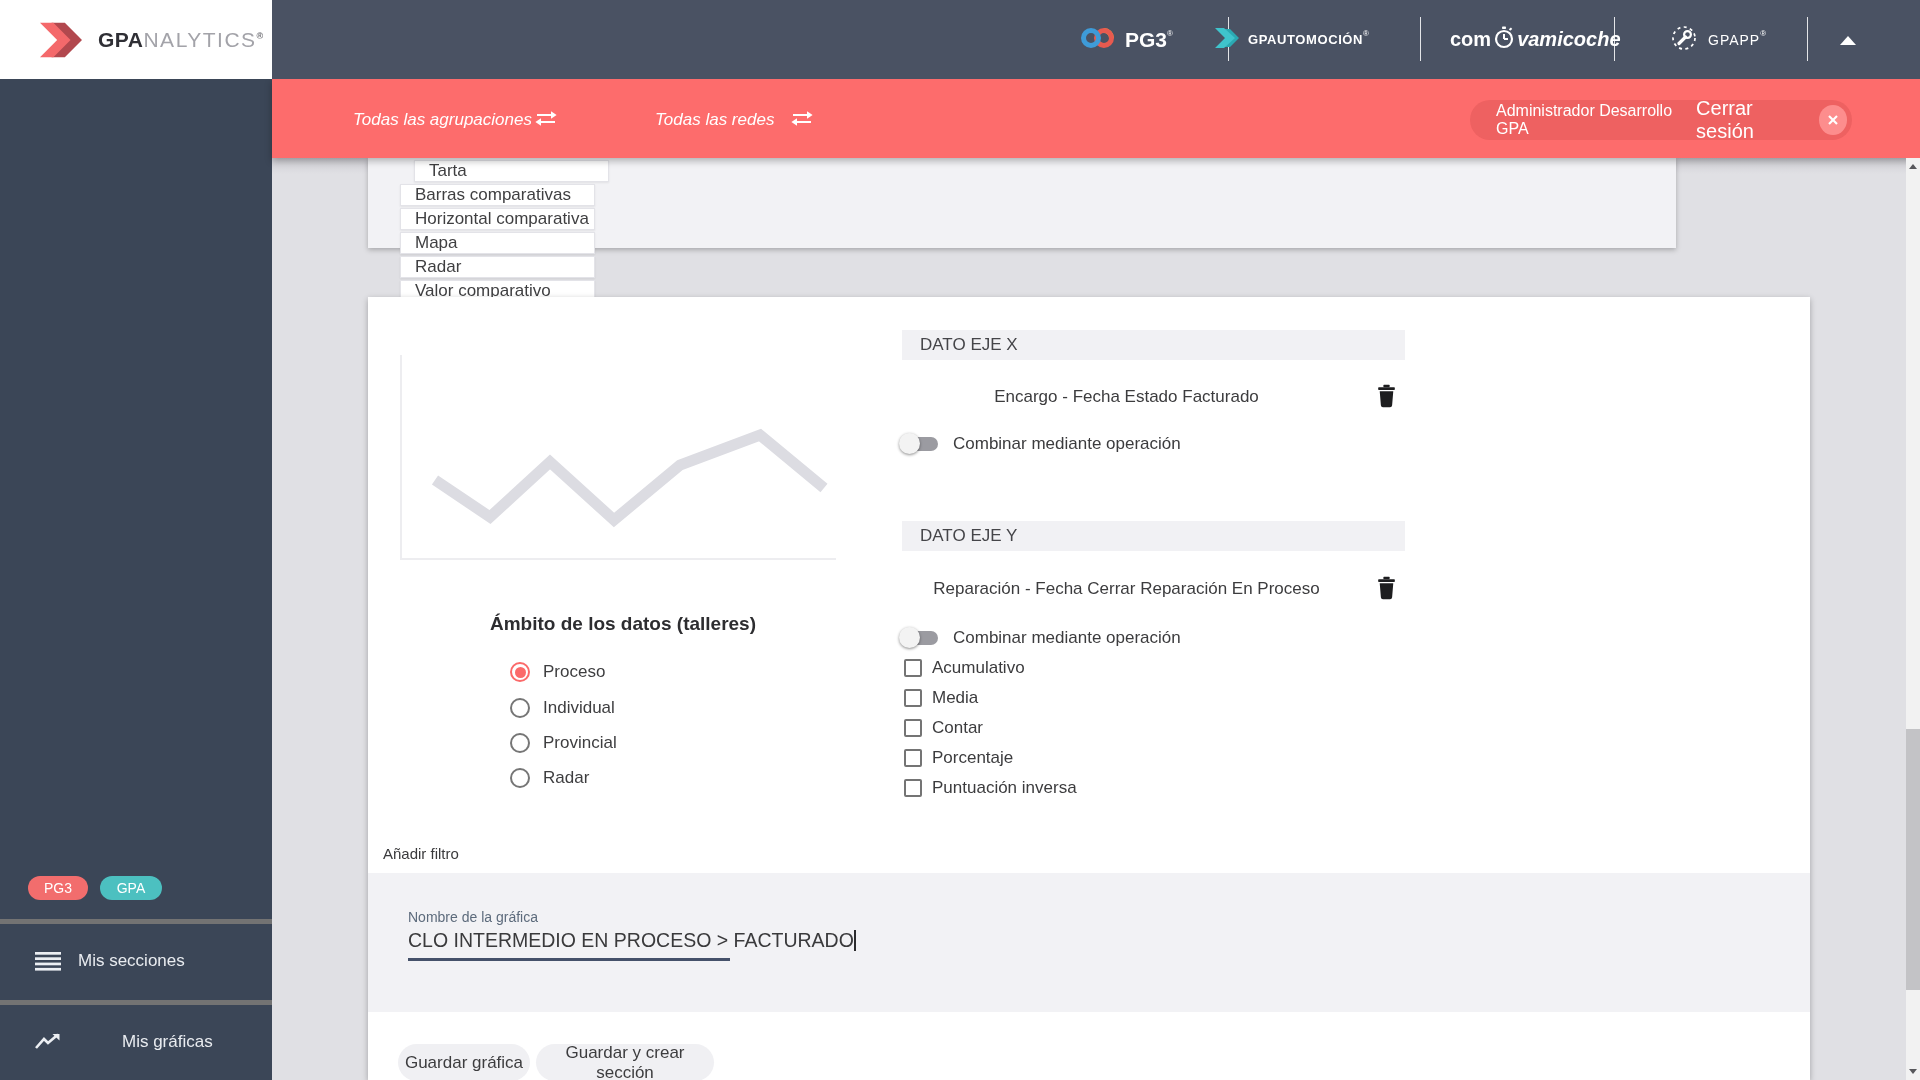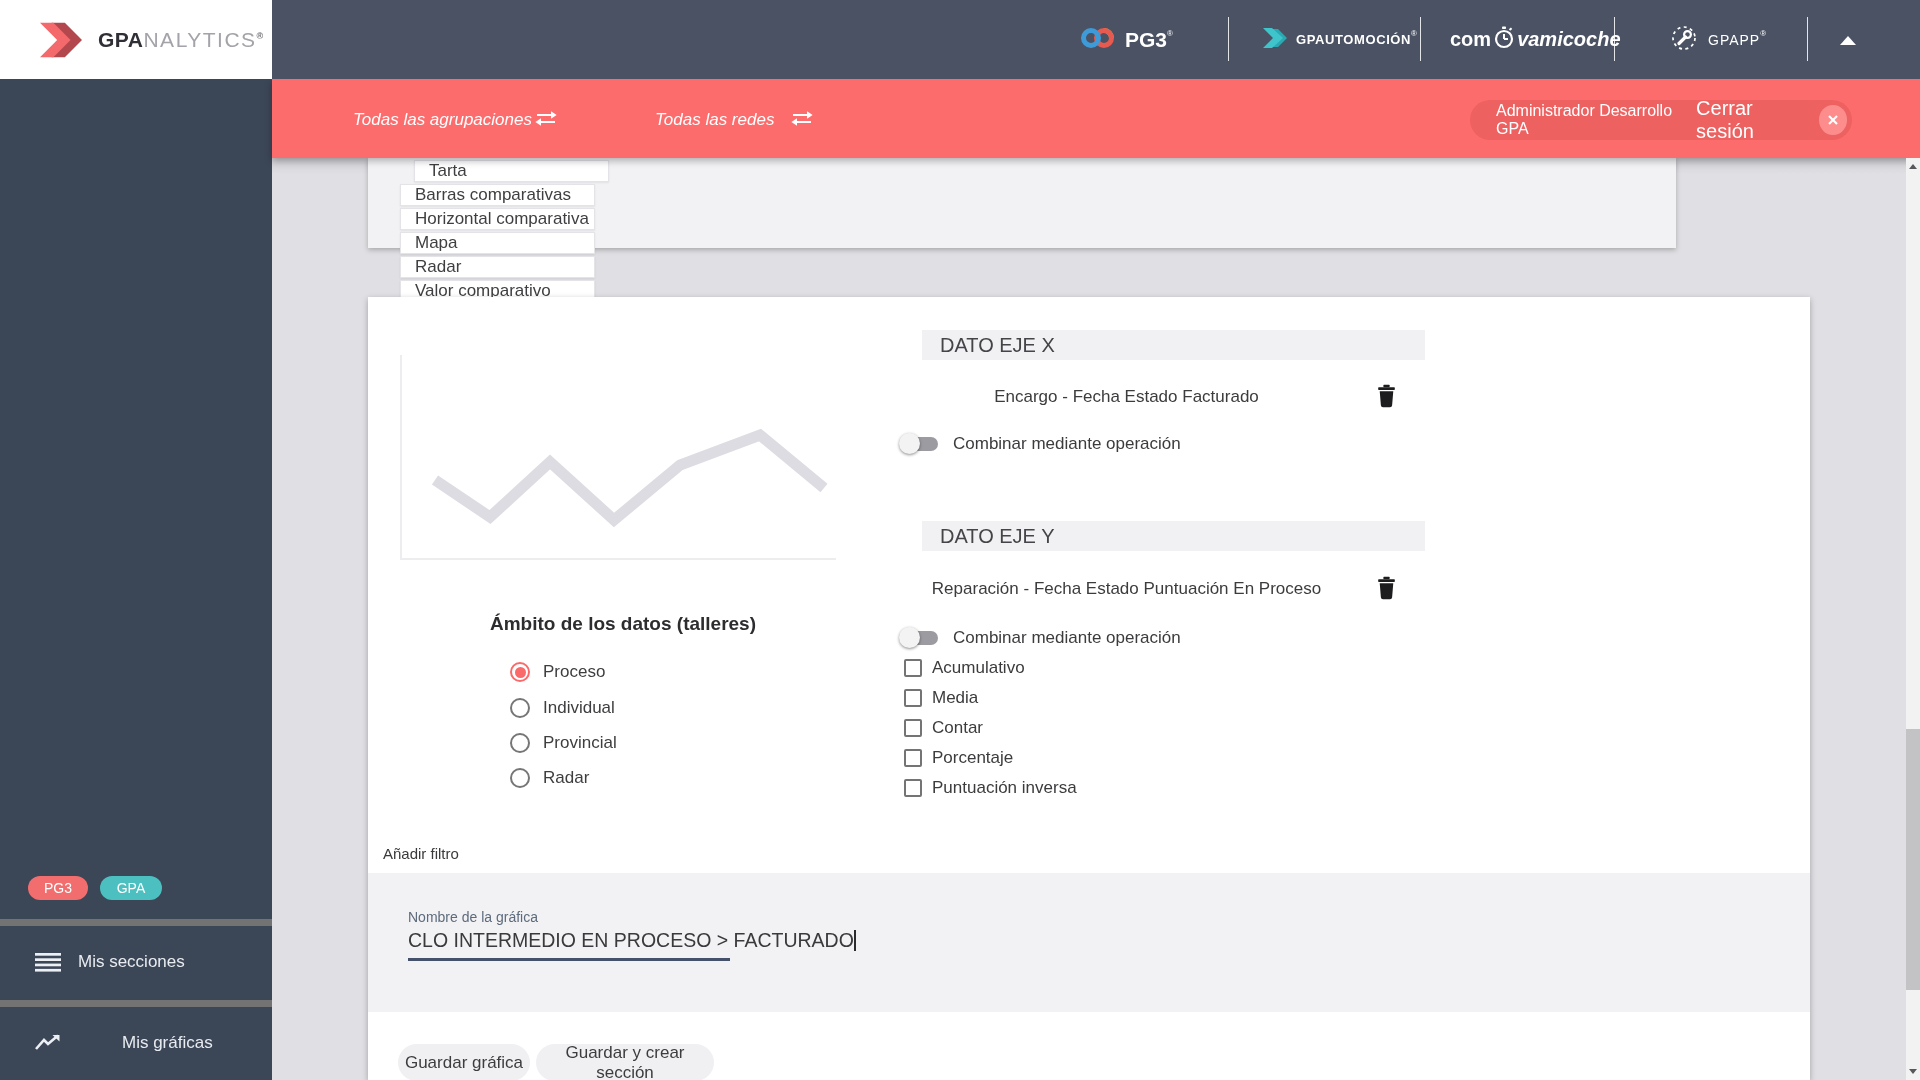--- a/index.html
+++ b/index.html
@@ -13,21 +13,21 @@
   .logo-box svg { margin-left:38px; }
   .logo-text { margin-left:14px; font-size:21px; letter-spacing:.5px; color:#2f2f35; font-weight:bold; }
   .logo-text .lite { color:#a3a3a9; font-weight:normal; letter-spacing:1.5px; }
   .logo-text sup { font-size:9px; color:#6e6e74; }
 
   .topbar { left:272px; top:0; width:1648px; height:79px; background:#4a5263; z-index:5; }
   .topbar .vdiv { position:absolute; top:17px; width:1px; height:44px; background:rgba(255,255,255,.85); }
   .brand { position:absolute; display:flex; align-items:center; color:#fff; height:79px; top:0; }
   .brand-pg3 { left:808px; }
   .brand-pg3 .t { font-size:21px; font-weight:bold; margin-left:9px; }
-  .brand-gpauto { left:990px;justify-content:flex-end; }
+  .brand-gpauto { left:942px;justify-content:flex-end; }
   .brand-gpauto .t { font-size:13px; font-weight:bold; letter-spacing:.6px; margin-left:8px; }
   .brand-comprova { left:1178px; }
   .brand-comprova .t1 { font-size:20px; font-weight:bold; }
   .brand-comprova .t2 { font-size:20px; font-weight:bold; font-style:italic; }
   .brand-comprova svg { margin:0 2px; }
   .brand-gpapp { left:1398px; }
   .brand-gpapp .t { font-size:14px; letter-spacing:1px; margin-left:10px; }
   .brand sup { font-size:8px; margin-top:-12px; }
   .collapse-arrow { position:absolute; left:1568px; top:36px; width:0; height:0;
     border-left:8px solid transparent; border-right:8px solid transparent; border-bottom:9px solid #fff; cursor:pointer; }
@@ -43,21 +43,21 @@
   .user-pill .logout { margin-left:auto; font-size:20px; cursor:pointer; }
   .user-pill .xcirc { width:30px; height:30px; border-radius:50%; background:#fd8d8d; margin:0 5px 0 10px;
     display:flex; align-items:center; justify-content:center; cursor:pointer; }
 
   
   .sidebar { left:0; top:79px; width:272px; height:1001px; background:#3b4657; z-index:3; }
   .badge { position:absolute; top:797px; height:24px; border-radius:12px; color:#fff; font-size:14px;
     display:flex; align-items:center; justify-content:center; cursor:pointer; }
   .badge-pg3 { left:28px; width:60px; background:#f26d6d; }
   .badge-gpa { left:100px; width:62px; background:#4cc0c0; }
-  .side-item { position:absolute; left:0; width:100%; height:79px; border-top:7px solid #737373;
+  .side-item { position:absolute; left:0; width:100%; height:79px; border-top:5px solid #737373;
     display:flex; align-items:center; color:#e9ecf0; font-size:17px; cursor:pointer; }
   .side-item .ic { margin-left:35px; width:26px; display:flex; }
   .side-item .lb { margin-left:17px; }
   .si-1 { top:840px; } .si-2 { top:921px;gap:44px; }
 
   
   .content { left:272px; top:158px; width:1648px; height:922px;
     background:linear-gradient(180deg,#cecdd3 0,#e0e0e4 16px); }
 
   .cards-panel { left:368px; top:158px; width:1308px; height:90px; background:#f2f2f5;
@@ -76,21 +76,21 @@
   .scope-title { position:absolute; left:110px; top:316px; width:290px; text-align:center;
     font-size:19px; font-weight:bold; color:#2d2d30; }
   .radio-row { position:absolute; left:142px; height:24px; display:flex; align-items:center; cursor:pointer; }
   .radio { width:20px; height:20px; border-radius:50%; border:2px solid #767676; background:#fff;
     display:flex; align-items:center; justify-content:center; }
   .radio.sel { border-color:#fb6a6a; }
   .radio.sel i { width:11px; height:11px; border-radius:50%; background:#fb6a6a; }
   .radio-row .lb { margin-left:13px; font-size:17px; color:#3e3e40; }
 
   .col2-hdr { position:absolute; left:534px; width:503px; height:30px; background:#f1f1f4;
-    font-size:20px; color:#454549; line-height:30px; padding-left:18px;margin-left:20px; }
+    font-size:17px; color:#454549; line-height:30px; padding-left:18px; }
   .field-row { position:absolute; left:534px; width:503px; height:32px; }
   .field-row .txt { display:block; text-align:center; padding-right:54px; font-size:17px; color:#3c3c3e; line-height:32px; }
   .trash { position:absolute; right:8px; top:3px; cursor:pointer; }
   .toggle-row { position:absolute; left:534px; height:24px; display:flex; align-items:center; cursor:pointer; }
   .toggle { position:relative; width:36px; height:14px; background:#9b9ba1; border-radius:7px; margin-right:15px; }
   .toggle .knob { position:absolute; left:-3px; top:-4px; width:21px; height:21px; border-radius:50%;
     background:#f3f3f3; box-shadow:0 1px 3px rgba(0,0,0,.45); }
   .toggle-row .lb { font-size:17px; color:#3c3c3e; }
   .check-row { position:absolute; left:536px; height:24px; display:flex; align-items:center; cursor:pointer; }
   .checkbox { width:18px; height:18px; border:2px solid #747474; border-radius:2px; background:#fff; }
@@ -305,21 +305,21 @@
     </div>
     <div class="toggle-row" style="top:135px">
       <span class="toggle">
           <span class="knob"></span>
         </span>
       <span class="lb">Combinar mediante operación</span>
     </div>
 
     <div class="col2-hdr" style="top:224px">DATO EJE Y</div>
     <div class="field-row" style="top:276px">
-      <span class="txt">Reparación - Fecha Estado Puntuación En Proceso</span>
+      <span class="txt">Reparación - Fecha Cerrar Reparación En Proceso</span>
       <span class="trash">
         <svg width="21" height="25" viewBox="0 0 20 24">
           <rect x="7" y="0.8" width="6" height="2.2" rx="0.6" fill="#1d1d1f"></rect>
           <rect x="2" y="3.2" width="16" height="2.5" rx="0.6" fill="#1d1d1f"></rect>
           <path d="M3.5 7 h13 l-1.1 13.4 a2 2 0 0 1 -2 1.8 h-6.8 a2 2 0 0 1 -2 -1.8 z" fill="#1d1d1f"></path>
         </svg>
       </span>
     </div>
     <div class="toggle-row" style="top:329px">
       <span class="toggle">

